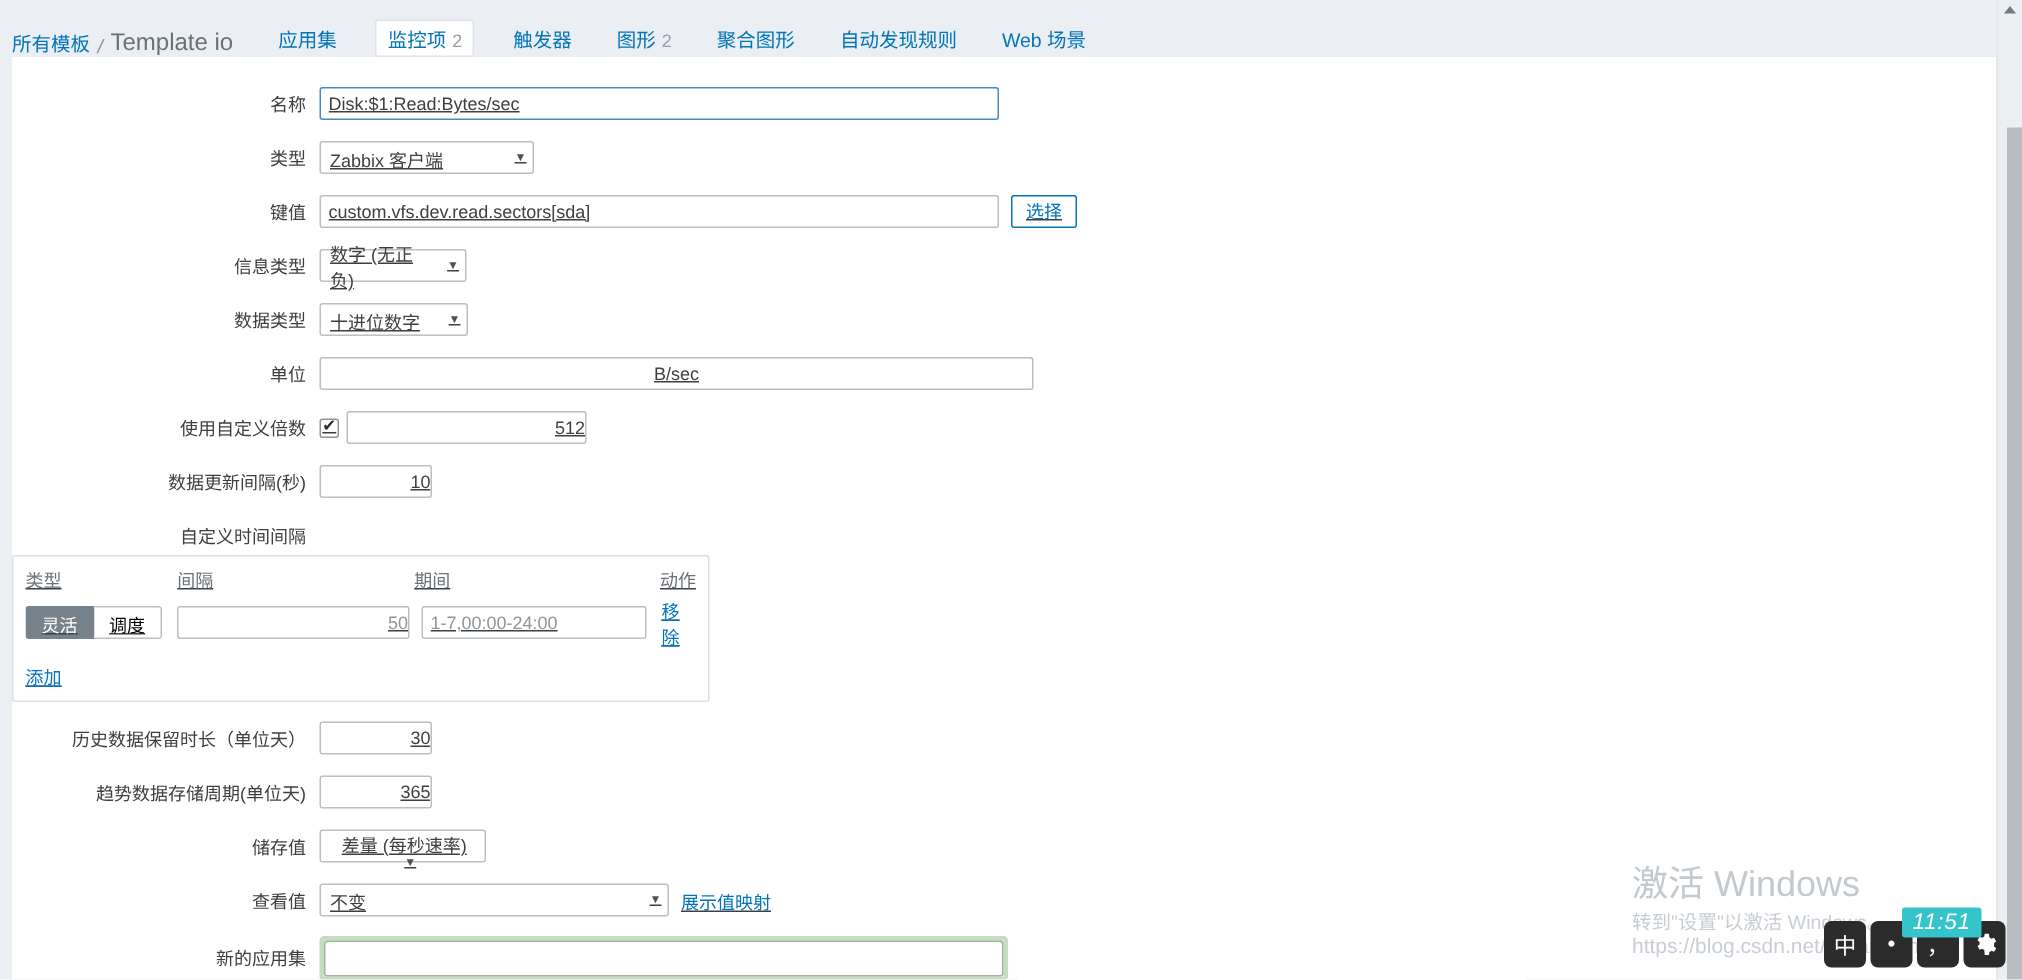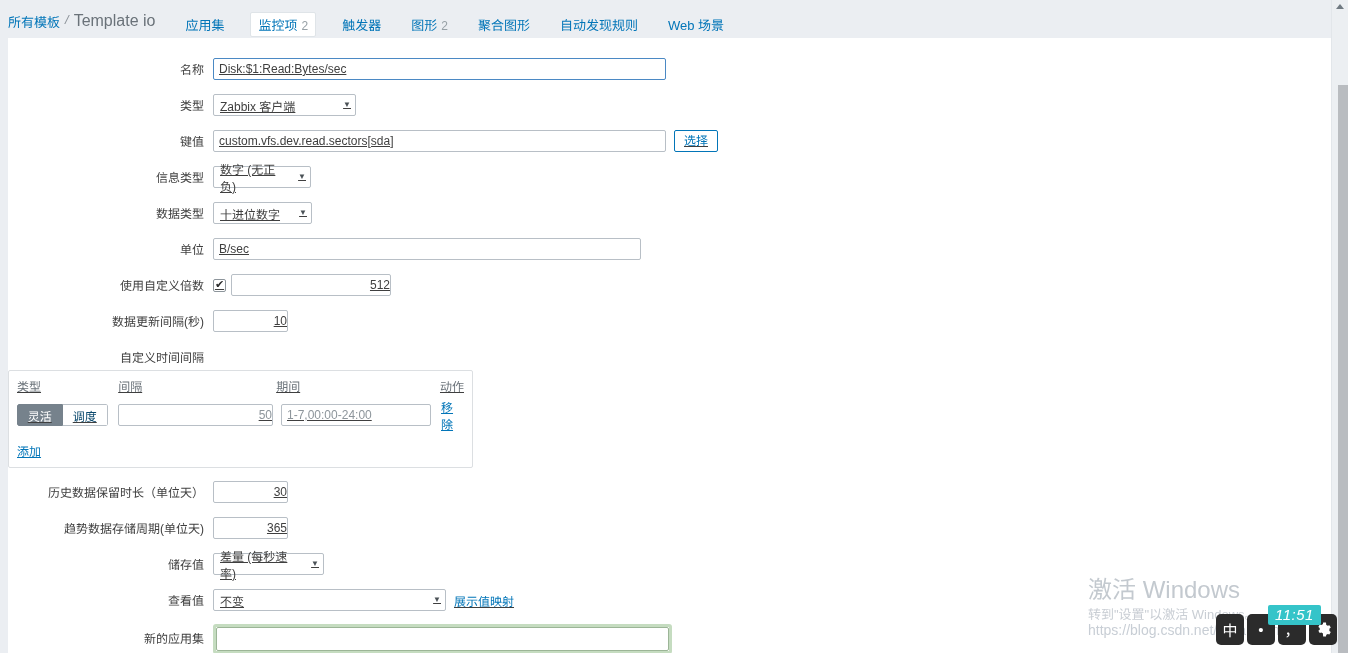--- a/index.html
+++ b/index.html
@@ -14,26 +14,26 @@
     background: #ebeef2;
     font-family: "Liberation Sans", "DejaVu Sans", sans-serif;
     font-size: 12px;
     color: #3f3f3f;
     position: relative;
   }
 
   
   #topbar {
     position: absolute;
-    left: 0; top: 12px;
+    left: 0; top: 0;
     width: 1331px;
     height: 38px;
     background: #ebeef2;
     display: flex;
-    align-items: flex-start;
+    align-items: flex-end;
     padding-left: 8px;
     box-sizing: border-box;
     white-space: nowrap;
   }
   .crumb {
     color: #0275b8;
     font-size: 13px;
     text-decoration: none;
     cursor: pointer;
   }
@@ -199,21 +199,21 @@
   }
   .seg {
     display: inline-flex;
     height: 22px;
     border-radius: 2px;
     overflow: hidden;
   }
   .seg .sgi {
     border: 1px solid #b8bfc6;
     background: #fff;
-    color: #0c4a6e;
+    color: #000000;
     font-size: 12px;
     display: flex;
     align-items: center;
     justify-content: center;
     width: 46px;
     box-sizing: border-box;
     cursor: pointer;
     user-select: none;
   }
   .seg .sgi.on {
@@ -447,21 +447,21 @@
       <div class="sel" style="width:99px;">
         <span>十进位数字</span>
         <span class="arr">▼</span>
       </div>
     </div>
   </div>
 
   <div class="frow" style="margin-top:12px;">
     <div class="flabel">单位</div>
     <div class="fctl">
-      <input class="txt" style="width: 428px;" value="B/sec">
+      <input class="txt" style="width: 476px; text-align: center;" value="B/sec">
     </div>
   </div>
 
   <div class="frow" style="margin-top:12px;">
     <div class="flabel">使用自定义倍数</div>
     <div class="fctl">
       <span class="cbx">
         <span class="tick">✔</span>
       </span>
       <input class="txt num" style="width: 160px;" value="512">
@@ -511,21 +511,21 @@
   <div class="frow" style="margin-top:12px;">
     <div class="flabel">趋势数据存储周期(单位天)</div>
     <div class="fctl">
       <input class="txt num" style="width: 75px;" value="365">
     </div>
   </div>
 
   <div class="frow" style="margin-top:12px;">
     <div class="flabel">储存值</div>
     <div class="fctl">
-      <div class="sel" style="width:111px;">
+      <div class="sel" style="width:111px;flex-direction:column;">
         <span>差量 (每秒速率)</span>
         <span class="arr">▼</span>
       </div>
     </div>
   </div>
 
   <div class="frow" style="margin-top:12px;">
     <div class="flabel">查看值</div>
     <div class="fctl">
       <div class="sel" style="width:233px;">

